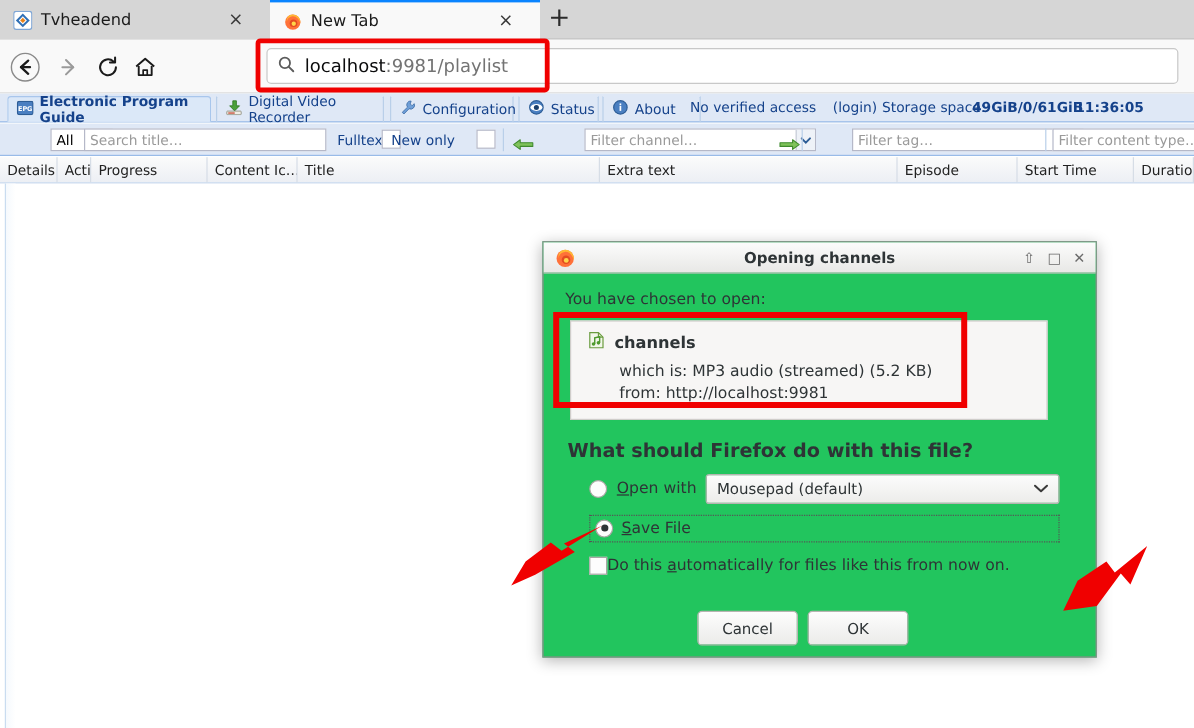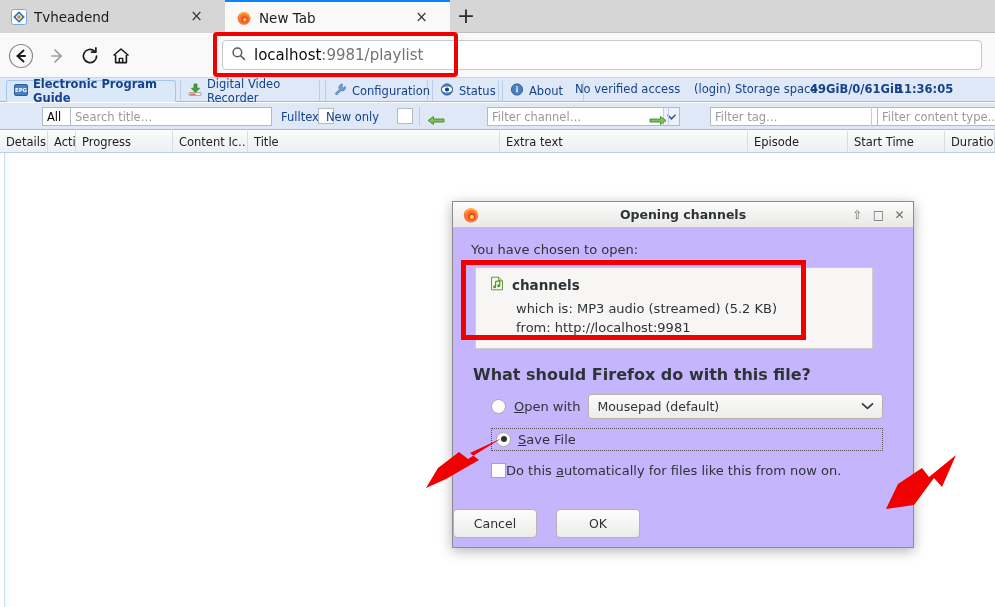--- a/index.html
+++ b/index.html
@@ -138,21 +138,21 @@
     position:absolute; left:4px; top:0; width:1px; height:454px; background:#c9dcf0;
   }
   .grid-leftrail2 {
     position:absolute; left:5px; top:0; width:8px; height:454px;
     background:linear-gradient(90deg,#f5f9fd,#ffffff);
   }
 
   
   .dlg {
     position:absolute; left:452px; top:201px; width:462px; height:347px;
-    background:#c4b5fd;
+    background:#22c55e;
     border:1px solid #8d8d8d;
     box-shadow:0 3px 12px rgba(0,0,0,.30);
   }
   .dlg-title {
     position:relative; height:26px;
     background:linear-gradient(#fcfcfc,#e8e8e6);
     border-bottom:1px solid #c6c4c2;
     display:flex; align-items:center;
   }
   .dlg-title-icon { position:absolute; left:9px; top:4px; width:18px; height:18px; }
@@ -210,21 +210,21 @@
     border:1px dotted #555; padding:3px 4px;
   }
 
   .check-row { display:flex; align-items:flex-end; gap:0; margin:0 0 0 20px; }
   .checkbox {
     width:15px; height:15px; background:#fdfdfd; border:1px solid #a8a6a3; flex:none;
   }
 
   .dlg-footer {
     position:absolute; left:0; bottom:0; width:100%; height:48px;
-    display:flex; justify-content:flex-start; align-items:center; gap:19px;
+    display:flex; justify-content:center; align-items:center; gap:8px;
     padding-right:28px;
   }
   .pbtn {
     min-width:84px; height:29px;
     background:linear-gradient(#fdfdfd,#ebebe9);
     border:1px solid #b6b4b1; border-radius:4px;
     display:flex; align-items:center; justify-content:center;
     font-size:12.5px; color:#2e3436;
   }
 

